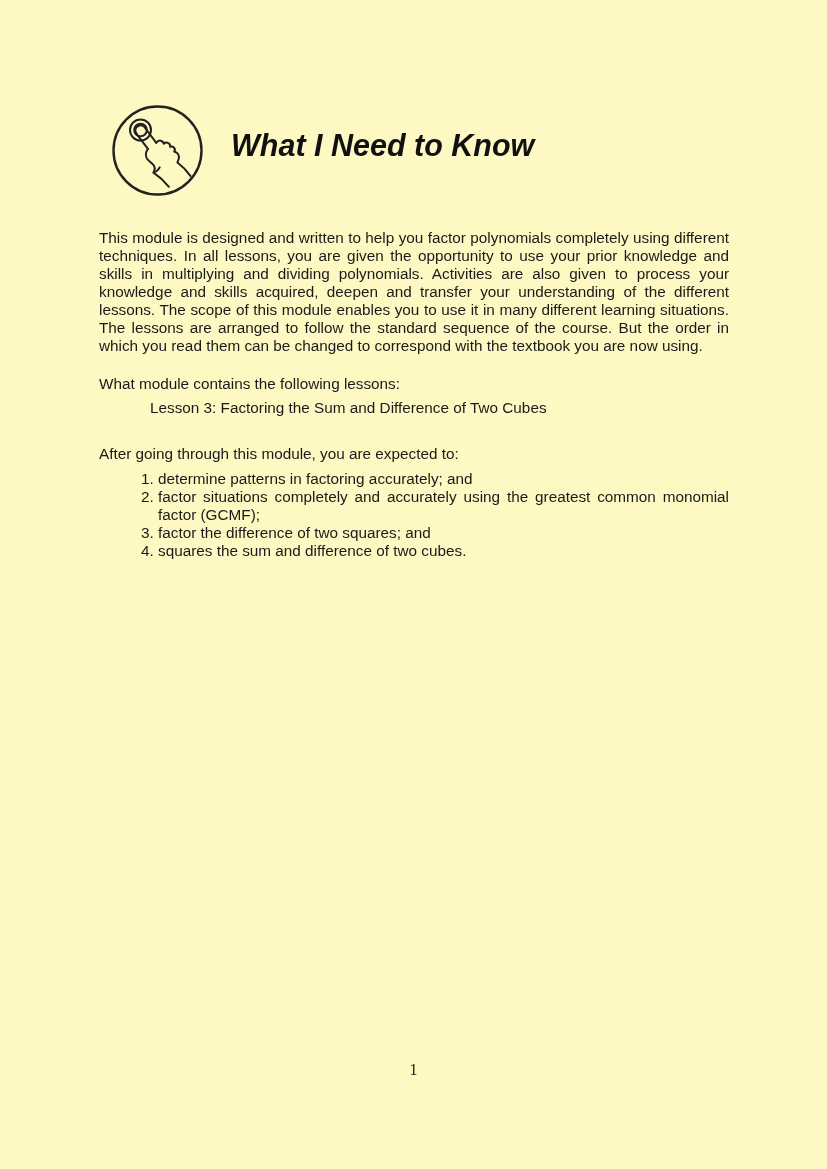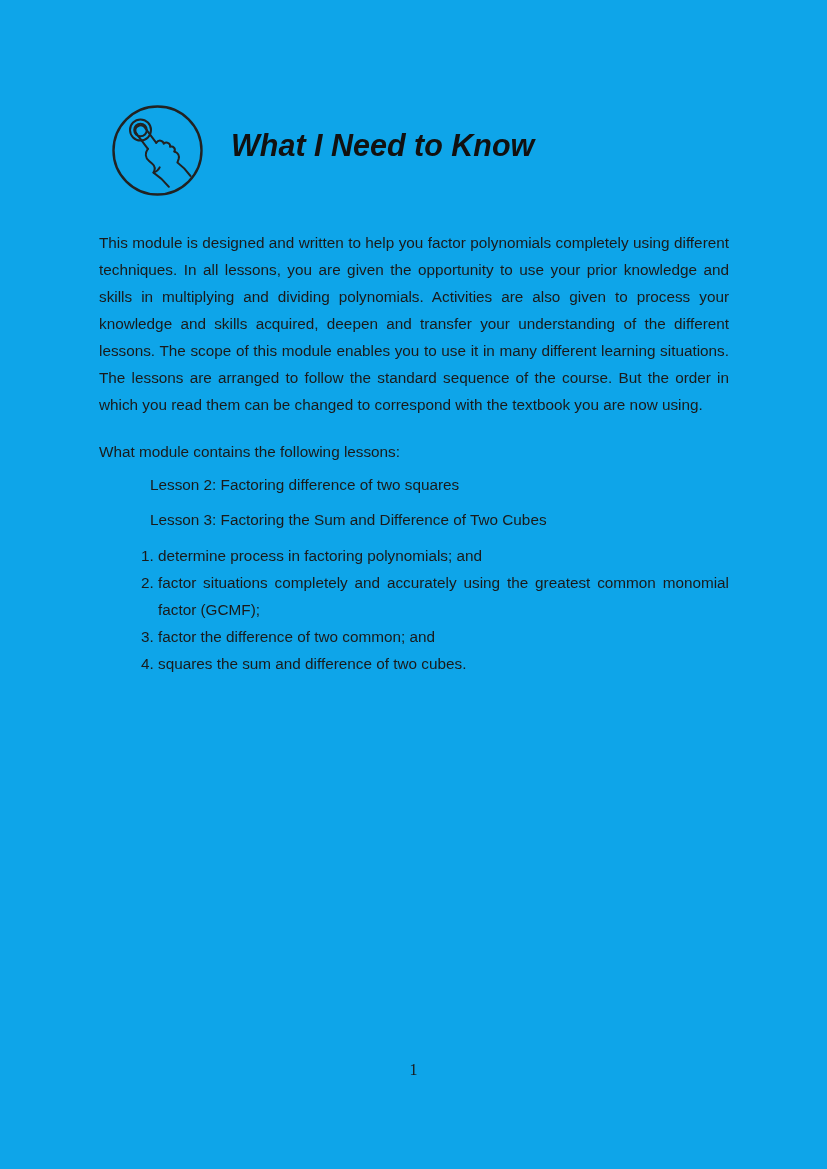--- a/index.html
+++ b/index.html
@@ -1,20 +1,20 @@
 <!DOCTYPE html>
 <html><head>
 <meta charset="utf-8">
 <style>
   html, body { margin: 0; padding: 0; background: #ffffff; }
   .page {
     position: relative;
     width: 827px;
     height: 1169px;
-    background: #0ea5e9;
+    background: #fef9c3;
     font-family: "Liberation Sans", sans-serif;
     color: #1a1a1a;
     overflow: hidden;
   }
   .header {
     position: absolute;
     top: 103px;
     left: 110px;
     display: flex;
     align-items: center;
@@ -30,21 +30,21 @@
     font-style: italic;
     color: #111111;
     white-space: nowrap;
   }
   .content {
     position: absolute;
     left: 99px;
     top: 229px;
     width: 630px;
     font-size: 15.3px;
-    line-height: 27px;
+    line-height: 18px;
   }
   .intro { margin: 0 0 20px 0; text-align: justify; }
   .contains { margin: 0 0 6px 0; }
   .lesson { margin: 0 0 8.3px 51px; }
   .after { margin: 28px 0 0 0; }
   .objectives {
     margin: 7px 0 0 0;
     padding: 0 0 0 59px;
   }
   .objectives li { text-align: justify; }
@@ -88,28 +88,28 @@
     </span>
     <h1 class="title">What I Need to Know</h1>
   </div>
 
   <div class="content">
     <p class="intro">This module is designed and written to help you factor polynomials completely using different techniques. In all lessons, you are given the opportunity to use your prior knowledge and skills in multiplying and dividing polynomials. Activities are also given to process your knowledge and skills acquired, deepen and transfer your understanding of the different lessons.  The scope of this module enables you to use it in many different learning situations. The lessons are arranged to follow the standard sequence of the course. But the order in which you read them can be changed to correspond with the textbook you are now using.</p>
 
     <p class="contains">What module contains the following lessons:</p>
 
     <div>
-      <div class="lesson">Lesson 2: Factoring difference of two squares</div>
       <div class="lesson">Lesson 3: Factoring the Sum and Difference of Two Cubes</div>
     </div>
 
+    <p class="after">After going through this module, you are expected to:</p>
 
     <ol class="objectives">
-      <li>determine process in factoring polynomials; and</li>
+      <li>determine patterns in factoring accurately; and</li>
       <li>factor situations completely and accurately using the greatest common monomial factor (GCMF);</li>
-      <li>factor the difference of two common; and</li>
+      <li>factor the difference of two squares; and</li>
       <li>squares the sum and difference of two cubes.</li>
     </ol>
   </div>
 
   <div class="page-number">1</div>
 
 </div>
 
 </body></html>

